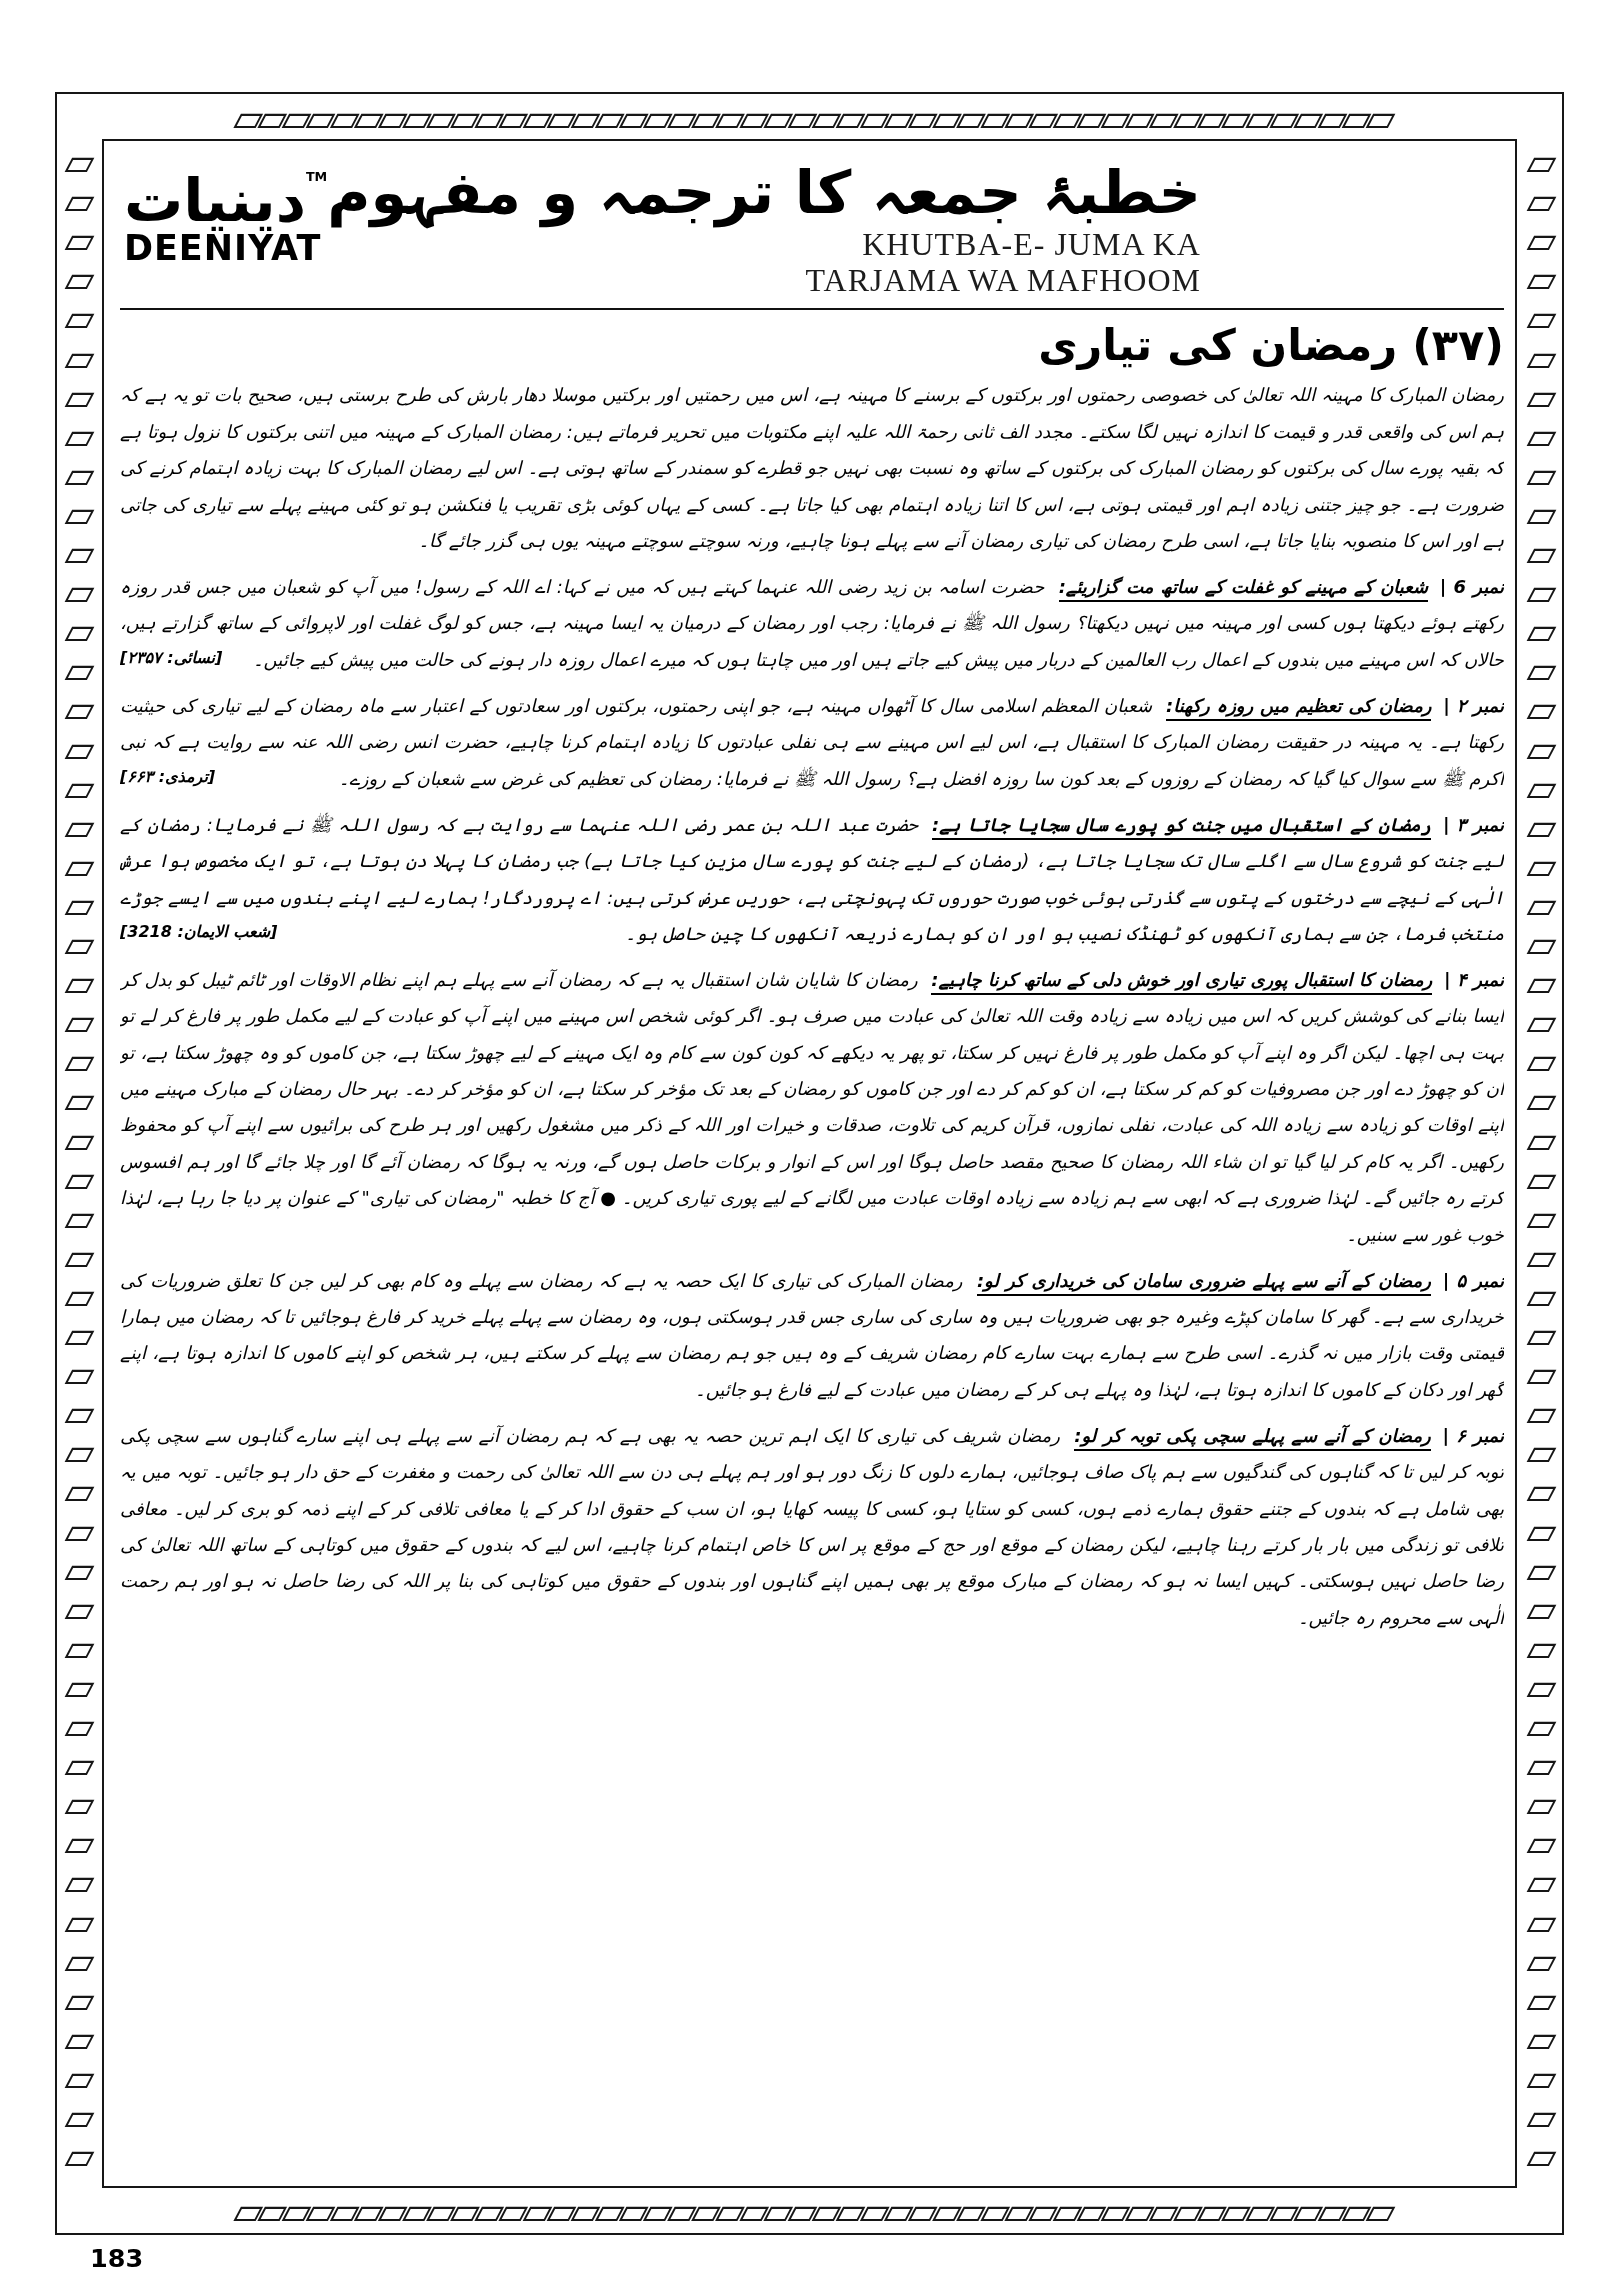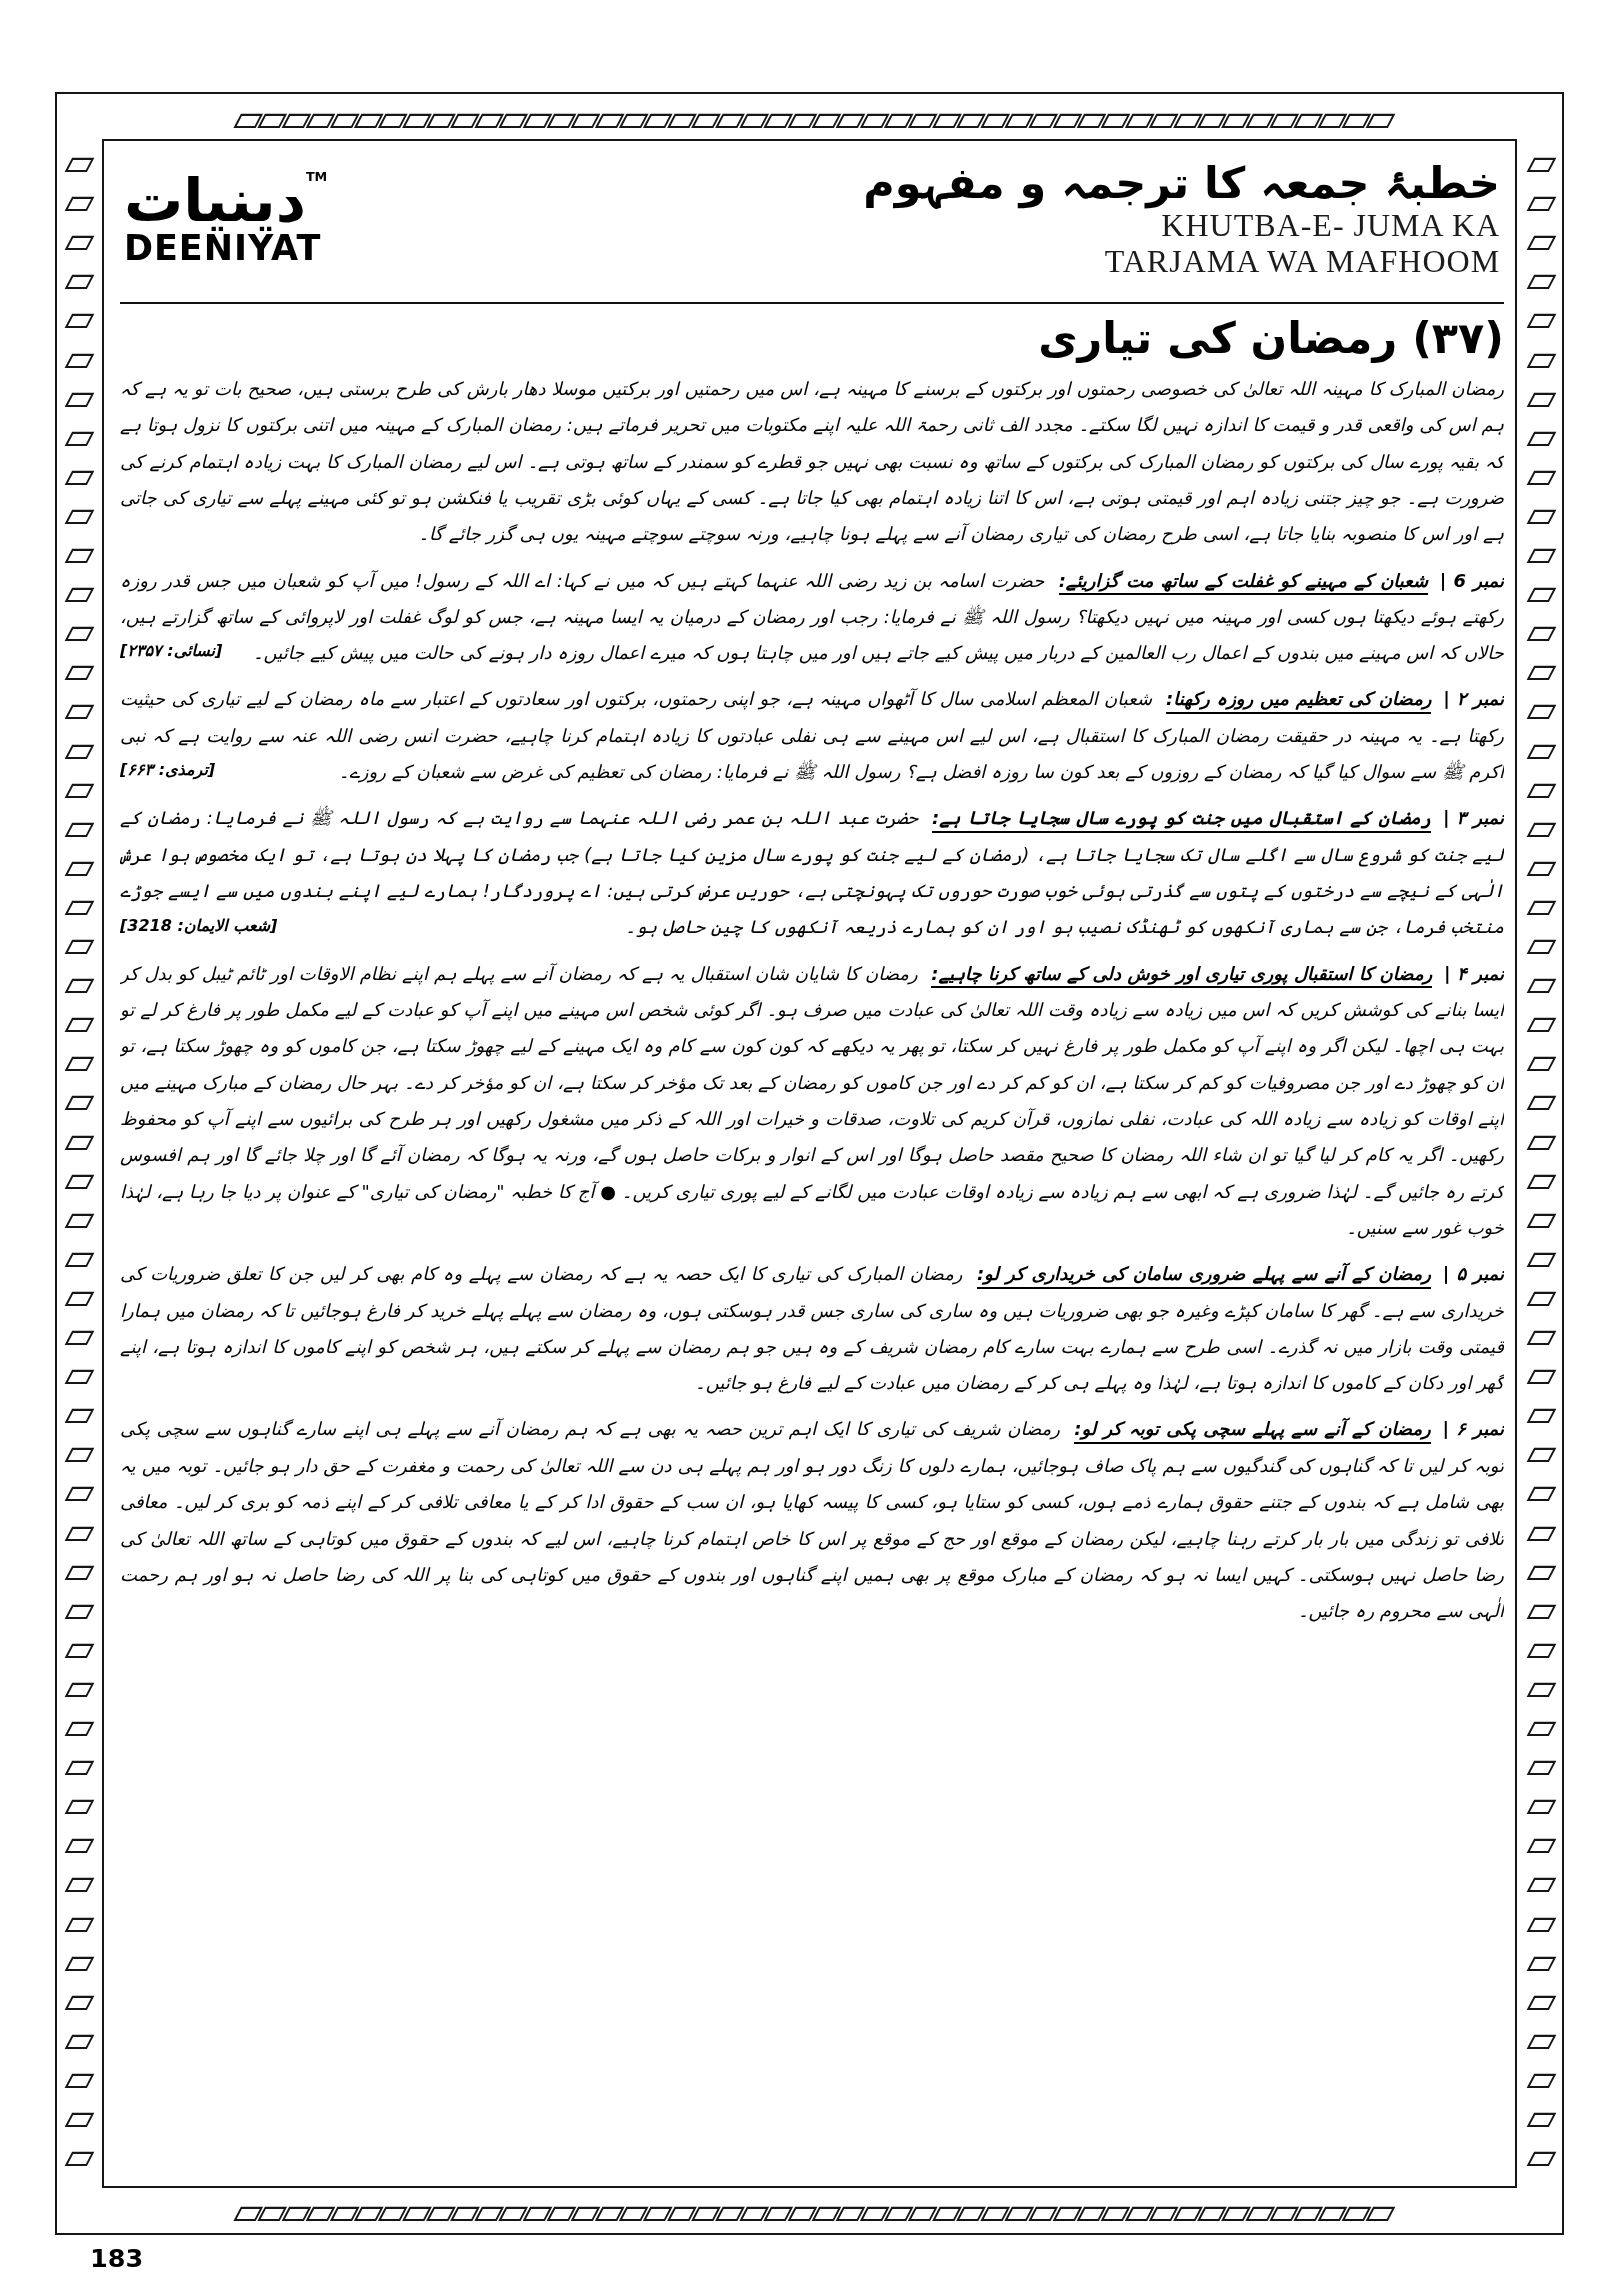--- a/index.html
+++ b/index.html
@@ -35,39 +35,39 @@
   }
   .chain-left{left:58px;}
   .chain-right{left:1520px;}
   
   .content{
     position:absolute;left:120px;top:151px;width:1384px;height:2029px;
     overflow:hidden;
   }
   
   .doc-header{
-    display:flex;justify-content:space-between;align-items:flex-start;
+    display:flex;justify-content:flex-start;align-items:flex-start;
     padding:5.9px 3.9px 9.8px 3.9px;
     border-bottom:2.5px solid #111;
     min-height:135px;
   }
   .logo-block{padding-top:13.7px;}
   .logo-arabic{
     font-size:59px;font-weight:bold;line-height:1;
     font-family:"DejaVu Sans",sans-serif;
     letter-spacing:-2px;
   }
   .logo-tm{font-size:12.7px;vertical-align:top;font-weight:bold;letter-spacing:0;}
   .logo-latin{
     font-size:35px;font-weight:900;letter-spacing:1px;line-height:1.05;
     font-family:"DejaVu Sans",sans-serif;
   }
   .title-block{text-align:right;direction:rtl;padding-top:2px;}
   .title-urdu{
-    font-size:43px;font-weight:bold;line-height:1.15;
+    font-size:59px;font-weight:bold;line-height:1.15;
     font-family:"DejaVu Sans",sans-serif;
   }
   .title-en{
     direction:ltr;
     font-family:"Liberation Serif",serif;
     font-size:32px;line-height:1.12;letter-spacing:1px;
     color:#1c1c1c;
   }
   
   .page-title{

